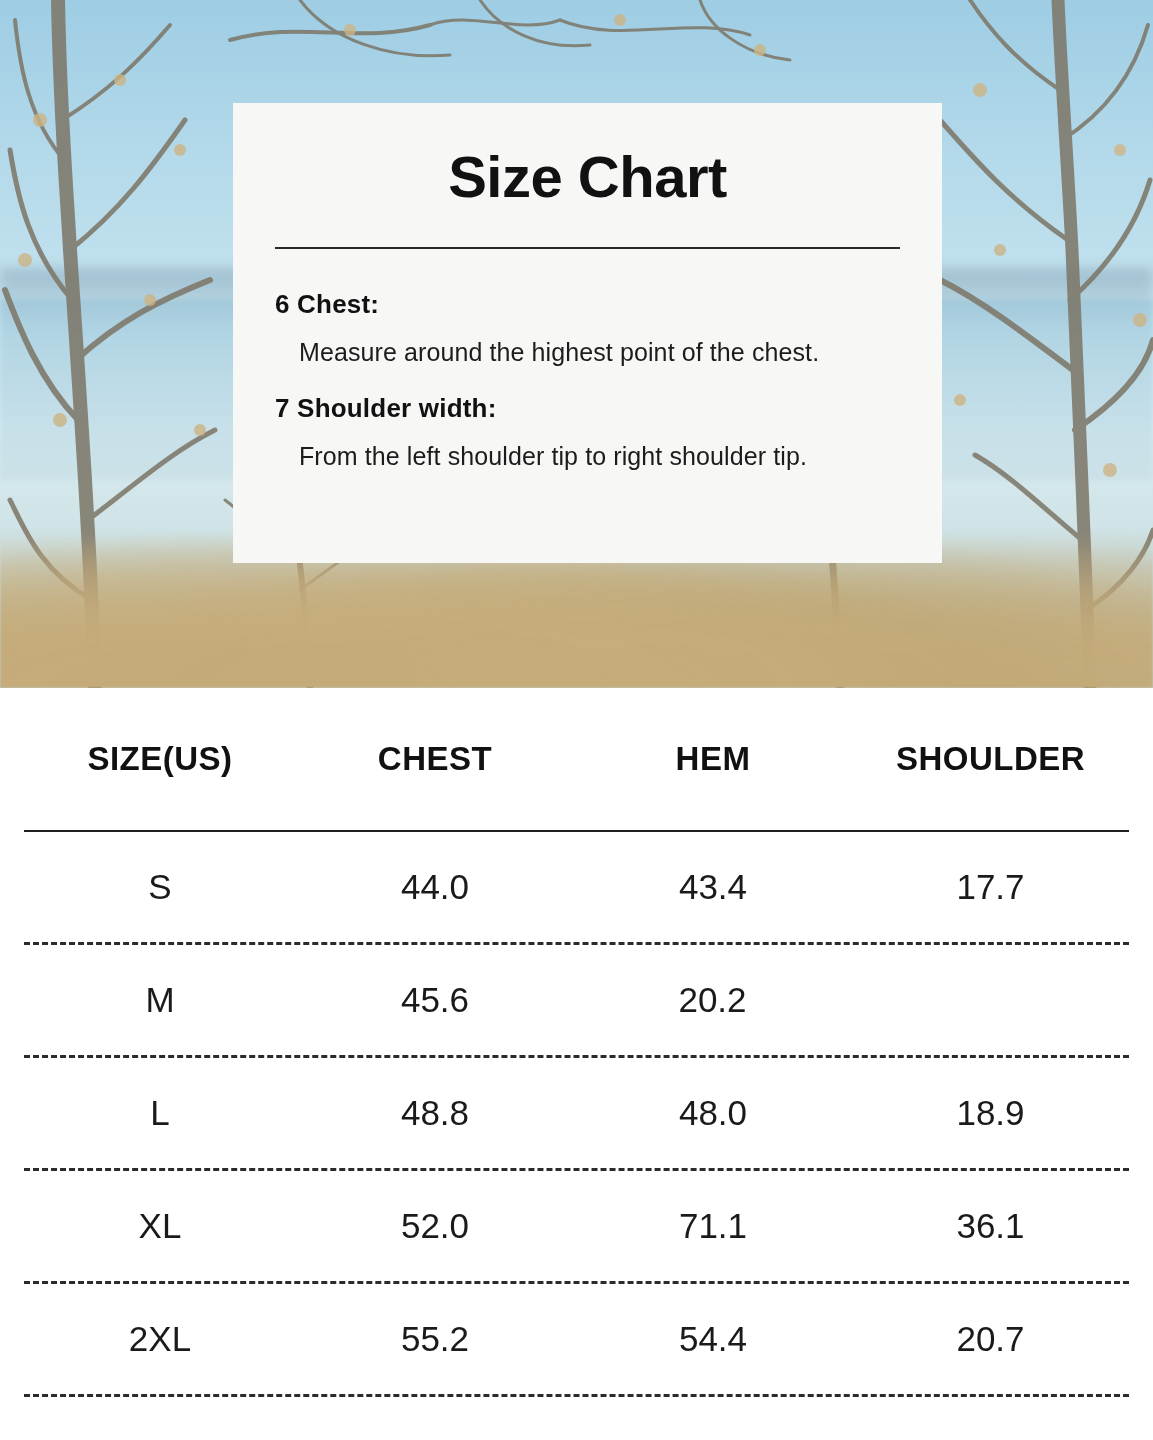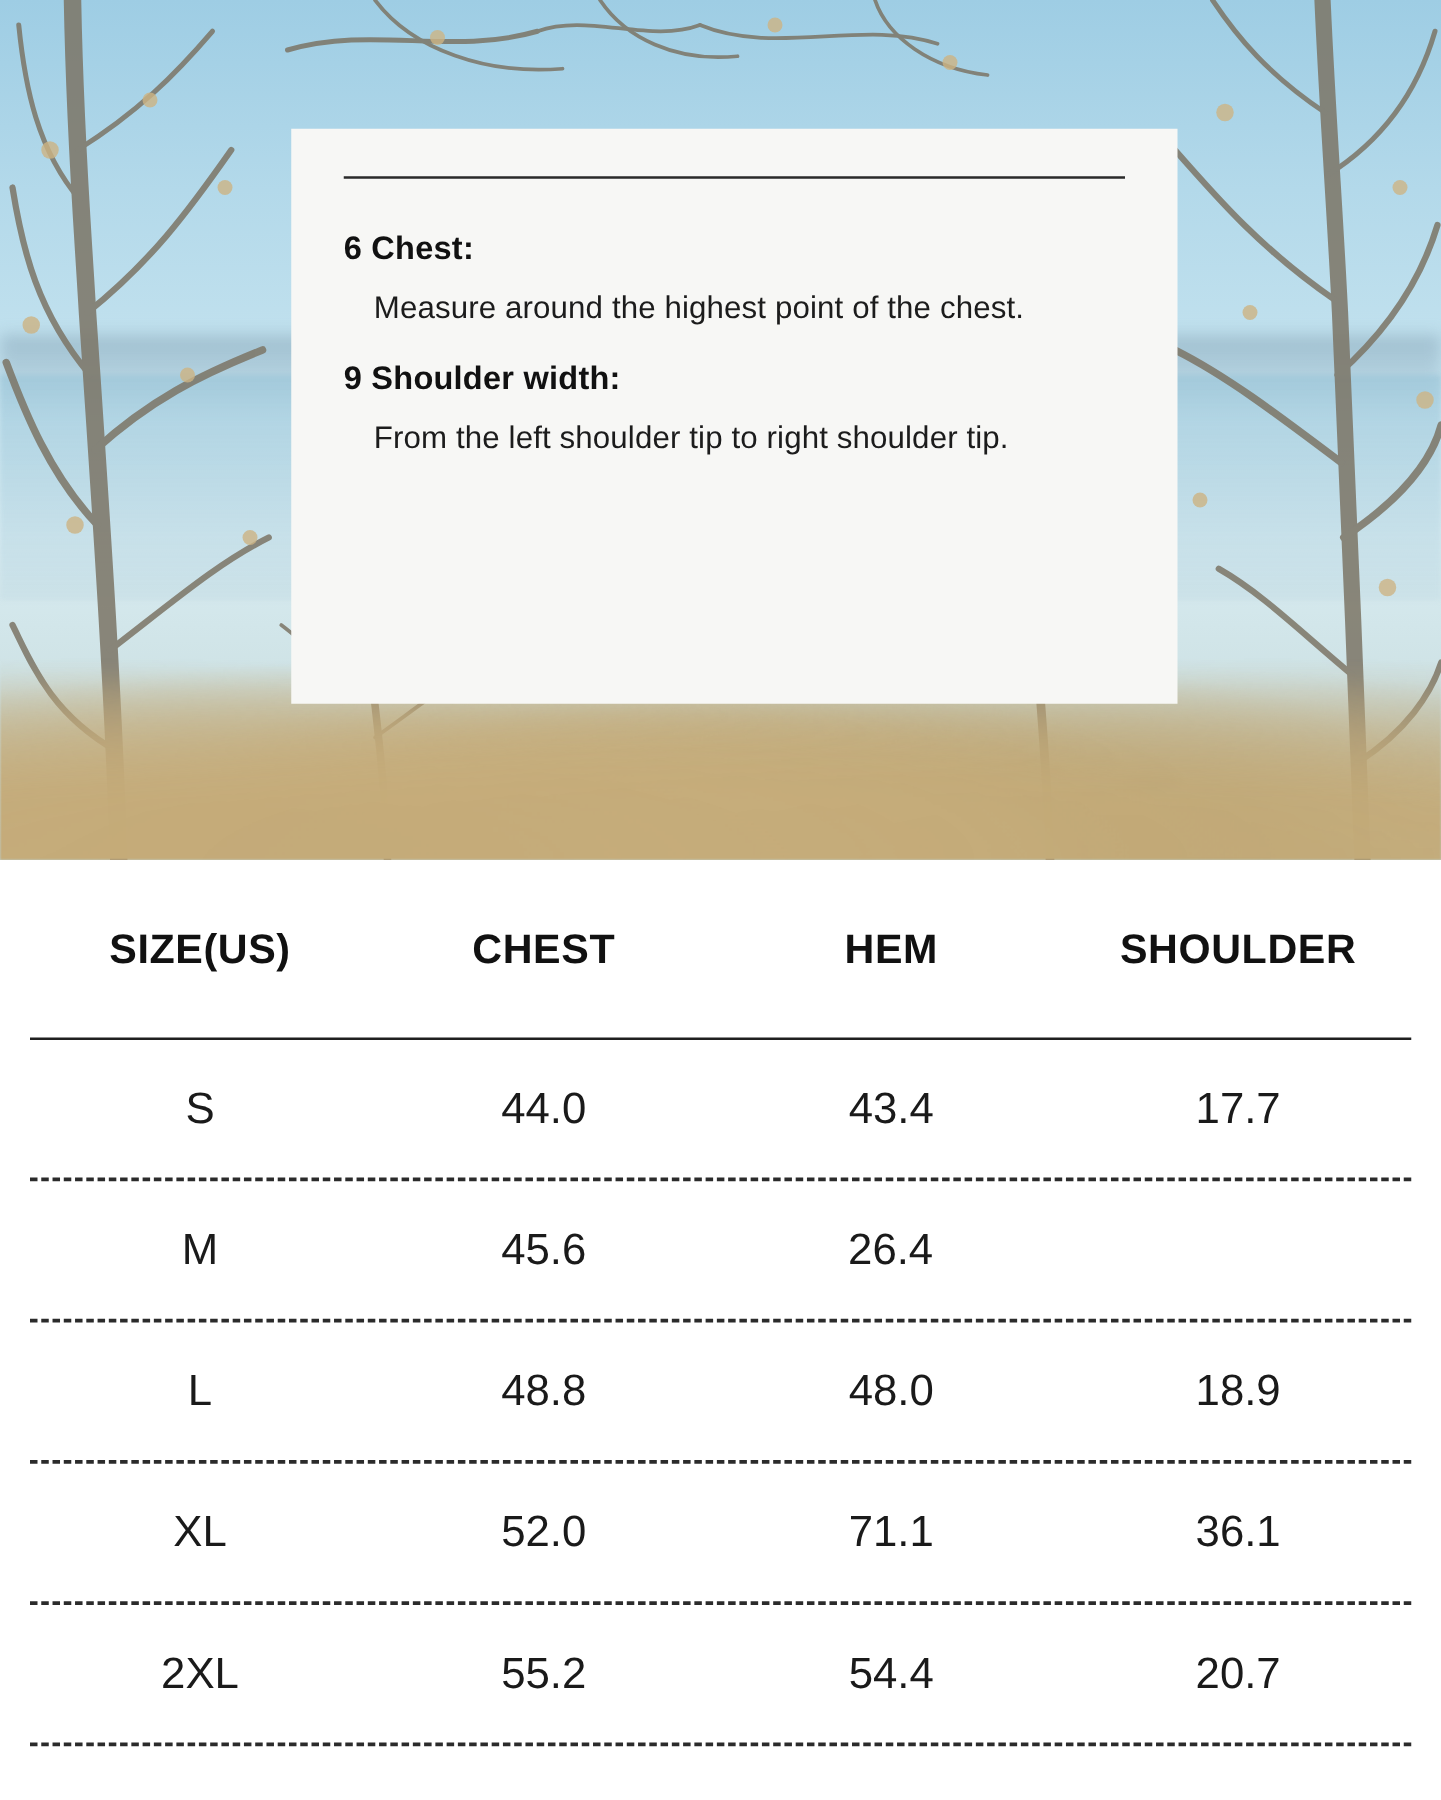--- a/index.html
+++ b/index.html
@@ -220,26 +220,27 @@
             <circle cx="350" cy="30" r="6"></circle>
           <circle cx="620" cy="20" r="6"></circle>
             <circle cx="760" cy="50" r="6"></circle>
         </g>
       </svg>
     </div>
 
     <div class="treeline"></div>
 
     <div class="card">
+      <div class="card-title">Size Chart</div>
       <div class="card-rule"></div>
 
       <div class="item-head">6 Chest:</div>
       <div class="item-body">Measure around the highest point of the chest.</div>
 
-      <div class="item-head">9 Shoulder width:</div>
+      <div class="item-head">7 Shoulder width:</div>
       <div class="item-body">From the left shoulder tip to right shoulder tip.</div>
     </div>
   </div>
 
   <div class="table">
 
     <div class="trow thead">
       <div class="c0">SIZE(US)</div>
       <div class="c1">CHEST</div>
       <div class="c2">HEM</div>
@@ -251,21 +252,21 @@
       <div class="c0">S</div>
       <div class="c1">44.0</div>
       <div class="c2">43.4</div>
       <div class="c3">17.7</div>
     </div>
     <div class="dashed"></div>
 
     <div class="trow tbody-row">
       <div class="c0">M</div>
       <div class="c2">45.6</div>
-      <div class="c3">26.4</div>
+      <div class="c3">20.2</div>
     </div>
     <div class="dashed"></div>
 
     <div class="trow tbody-row">
       <div class="c0">L</div>
       <div class="c1">48.8</div>
       <div class="c2">48.0</div>
       <div class="c3">18.9</div>
     </div>
     <div class="dashed"></div>

